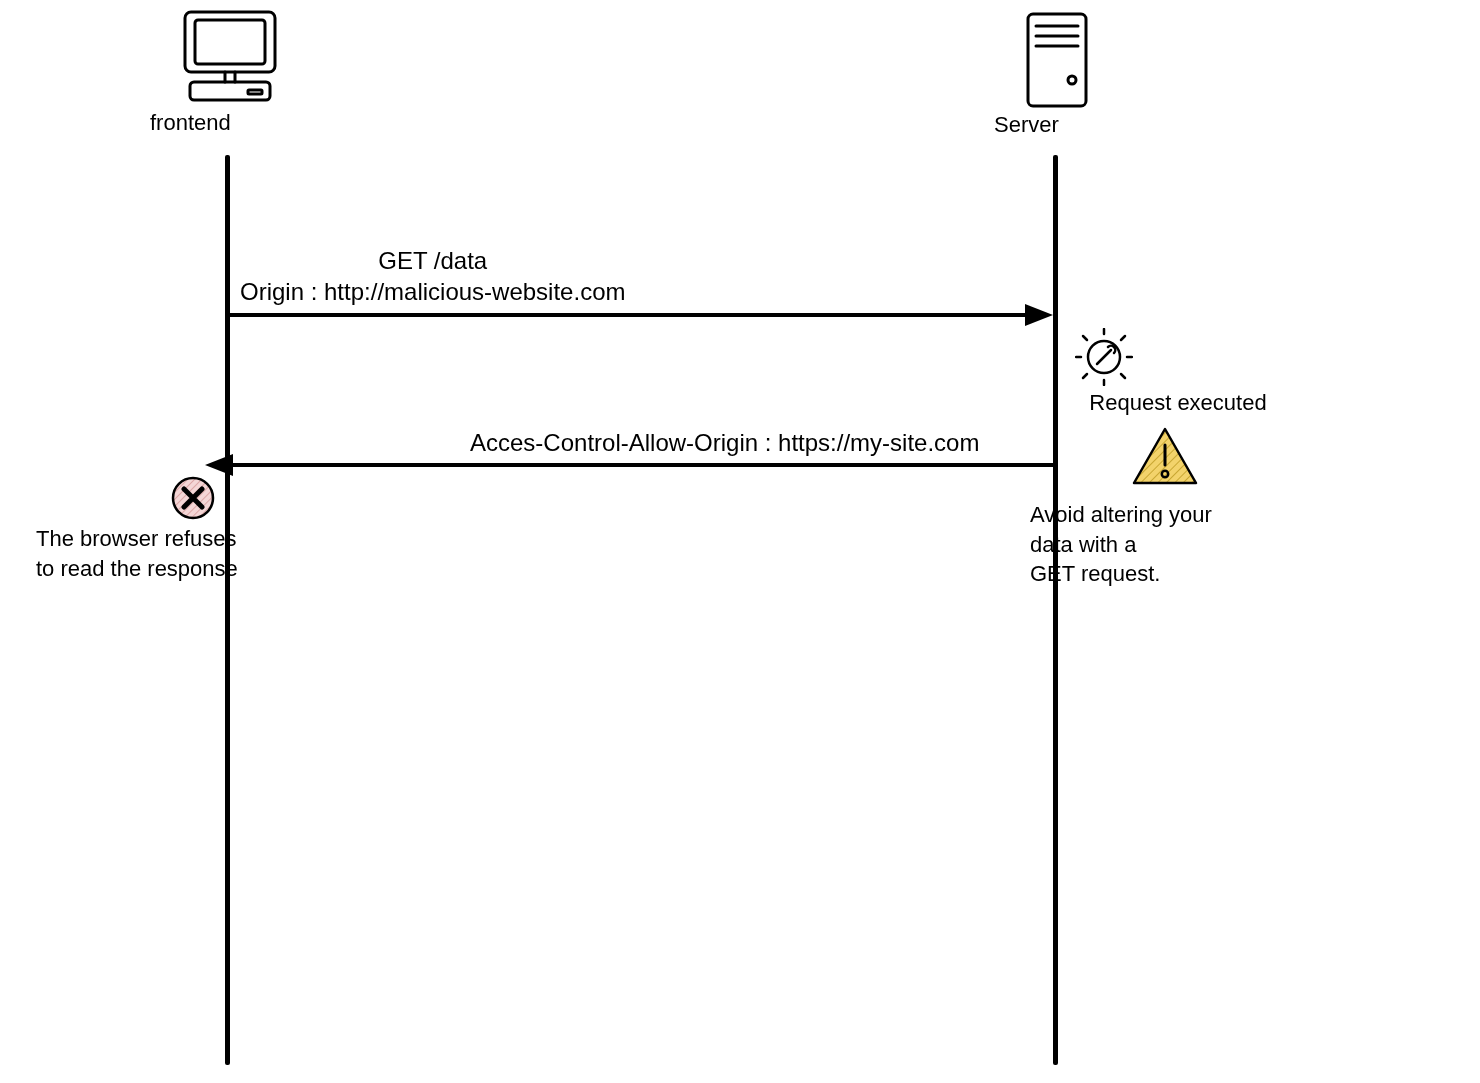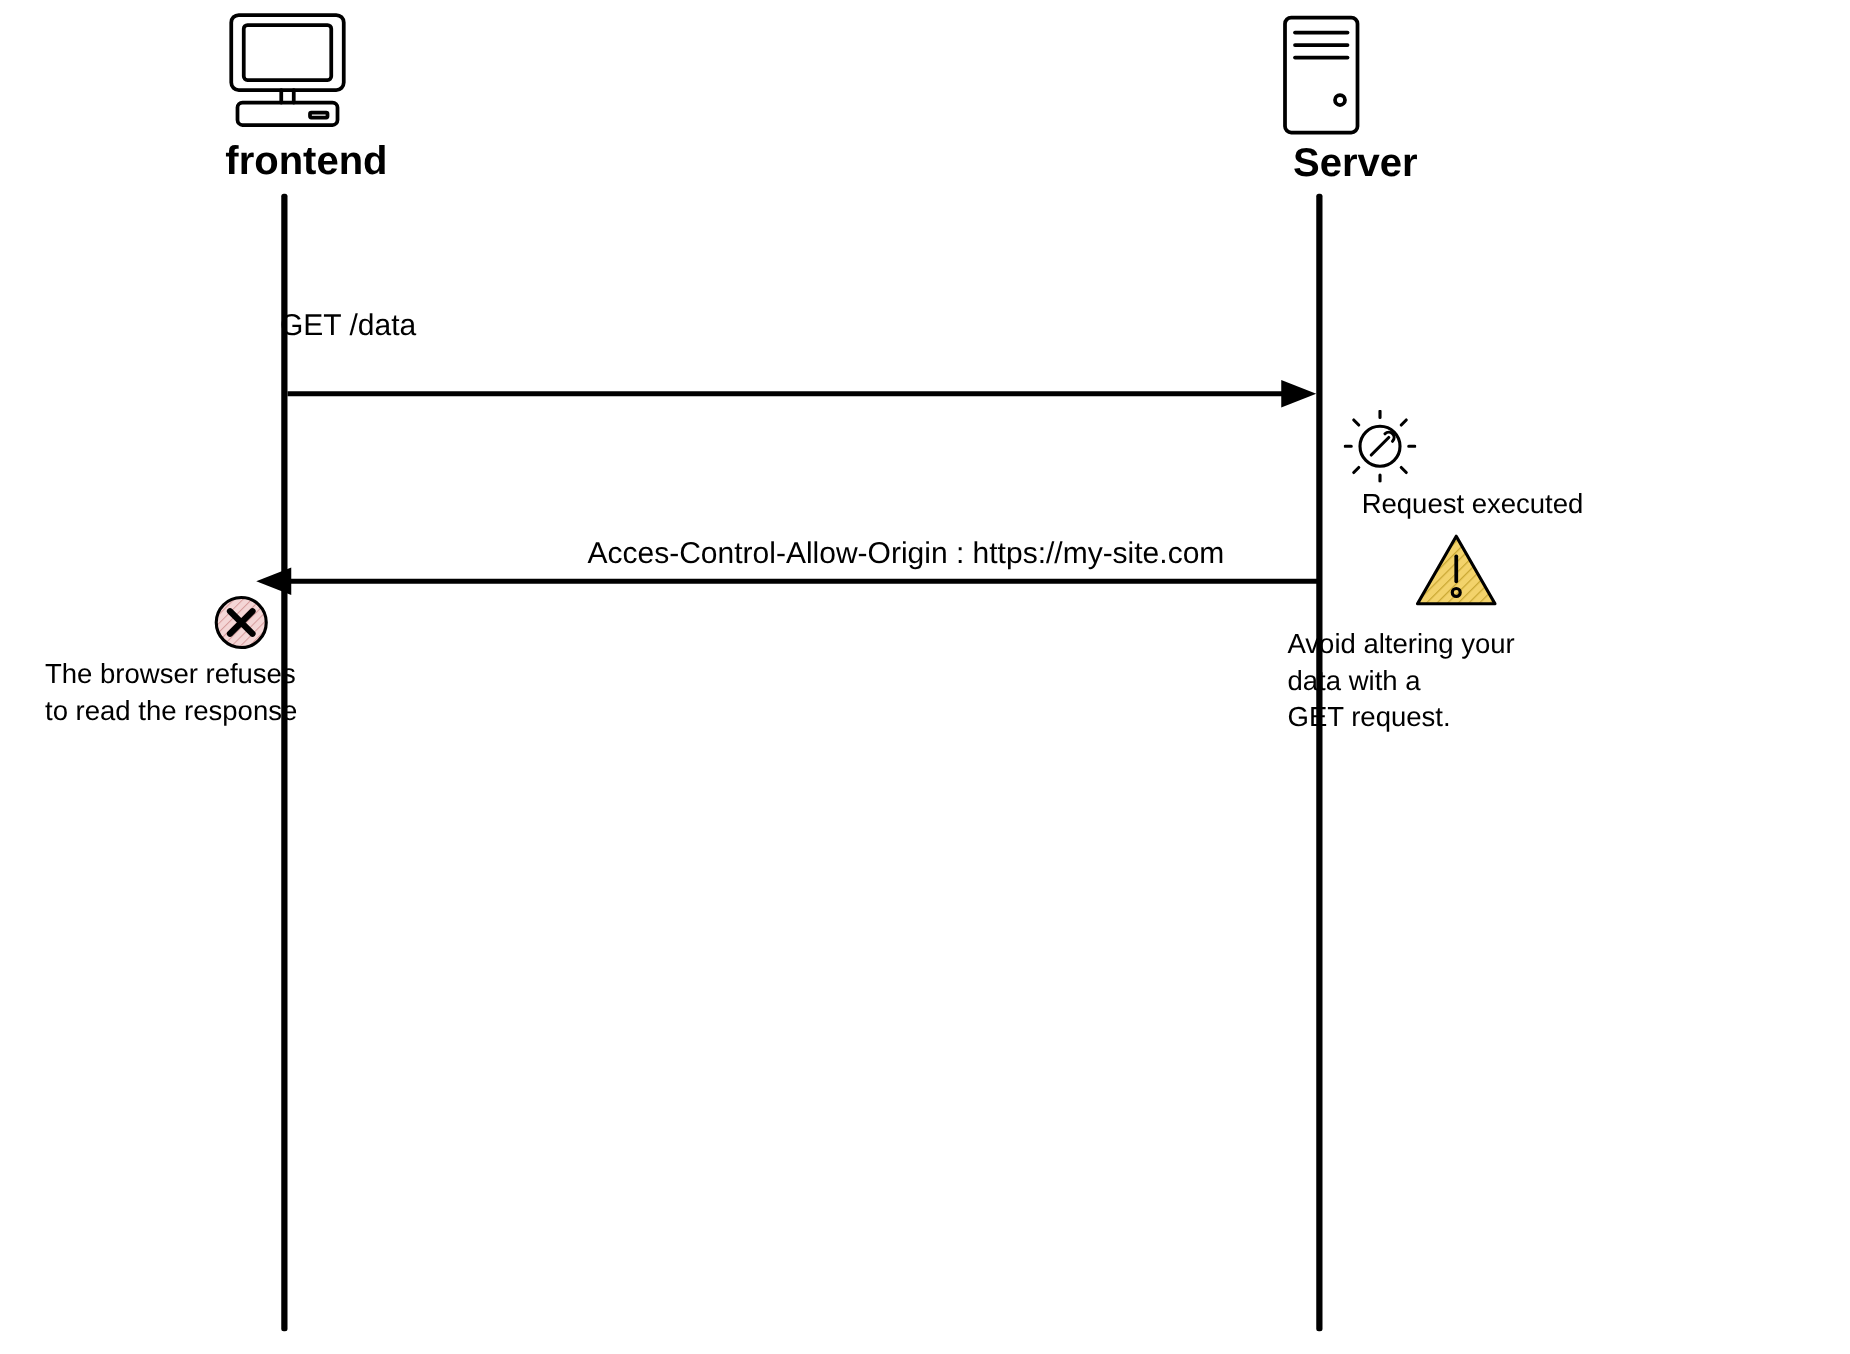--- a/index.html
+++ b/index.html
@@ -8,23 +8,23 @@
     padding: 0;
     width: 1480px;
     height: 1083px;
     background: #ffffff;
     font-family: "Comic Sans MS", "Segoe Script", cursive, sans-serif;
     color: #000;
     position: relative;
   }
   .plain { font-family: Arial, Helvetica, sans-serif; }
   .actor-label {
-    font-size: 32px;
-    font-weight: 700;
-    text-align: right;
+    font-size: 22px;
+    font-weight: 400;
+    text-align: left;
     position: absolute;
   }
   .lifeline {
     position: absolute;
     width: 5px;
     background: #000;
     border-radius: 2px;
   }
   .arrow-line {
     position: absolute;
@@ -83,22 +83,23 @@
     <line x1="14" y1="26" x2="56" y2="26"></line>
     <line x1="14" y1="36" x2="56" y2="36"></line>
     <circle cx="50" cy="70" r="4"></circle>
   </svg>
 </div>
 <div class="actor-label plain" style="left:994px; top:112px; width:140px;">Server</div>
 
 <div class="lifeline" style="left:225px; top:155px; height:910px;"></div>
 <div class="lifeline" style="left:1053px; top:155px; height:910px;"></div>
 
-<div class="msg-text plain" style="left:224px; top:245px;text-align:center;">
+<div class="msg-text plain" style="left:240px; top:245px;text-align:center;">
   <div>GET /data</div>
+  <div>Origin : http://malicious-website.com</div>
 </div>
 <div class="arrow-line" style="left:230px; top:313px; width:800px;"></div>
 <div class="arrow-head-right" style="left:1025px; top:304px;"></div>
 
 <div style="position:absolute; left:1075px; top:328px;">
   <svg width="58" height="58" viewBox="0 0 58 58" fill="none" stroke="#000" stroke-width="2.5" stroke-linecap="round" stroke-linejoin="round">
     <circle cx="29" cy="29" r="16"></circle>
 
     <path d="M29 6 L29 1 M29 52 L29 57 M6 29 L1 29 M52 29 L57 29"></path>
     <path d="M12 12 L8 8 M46 12 L50 8 M12 46 L8 50 M46 46 L50 50"></path>

